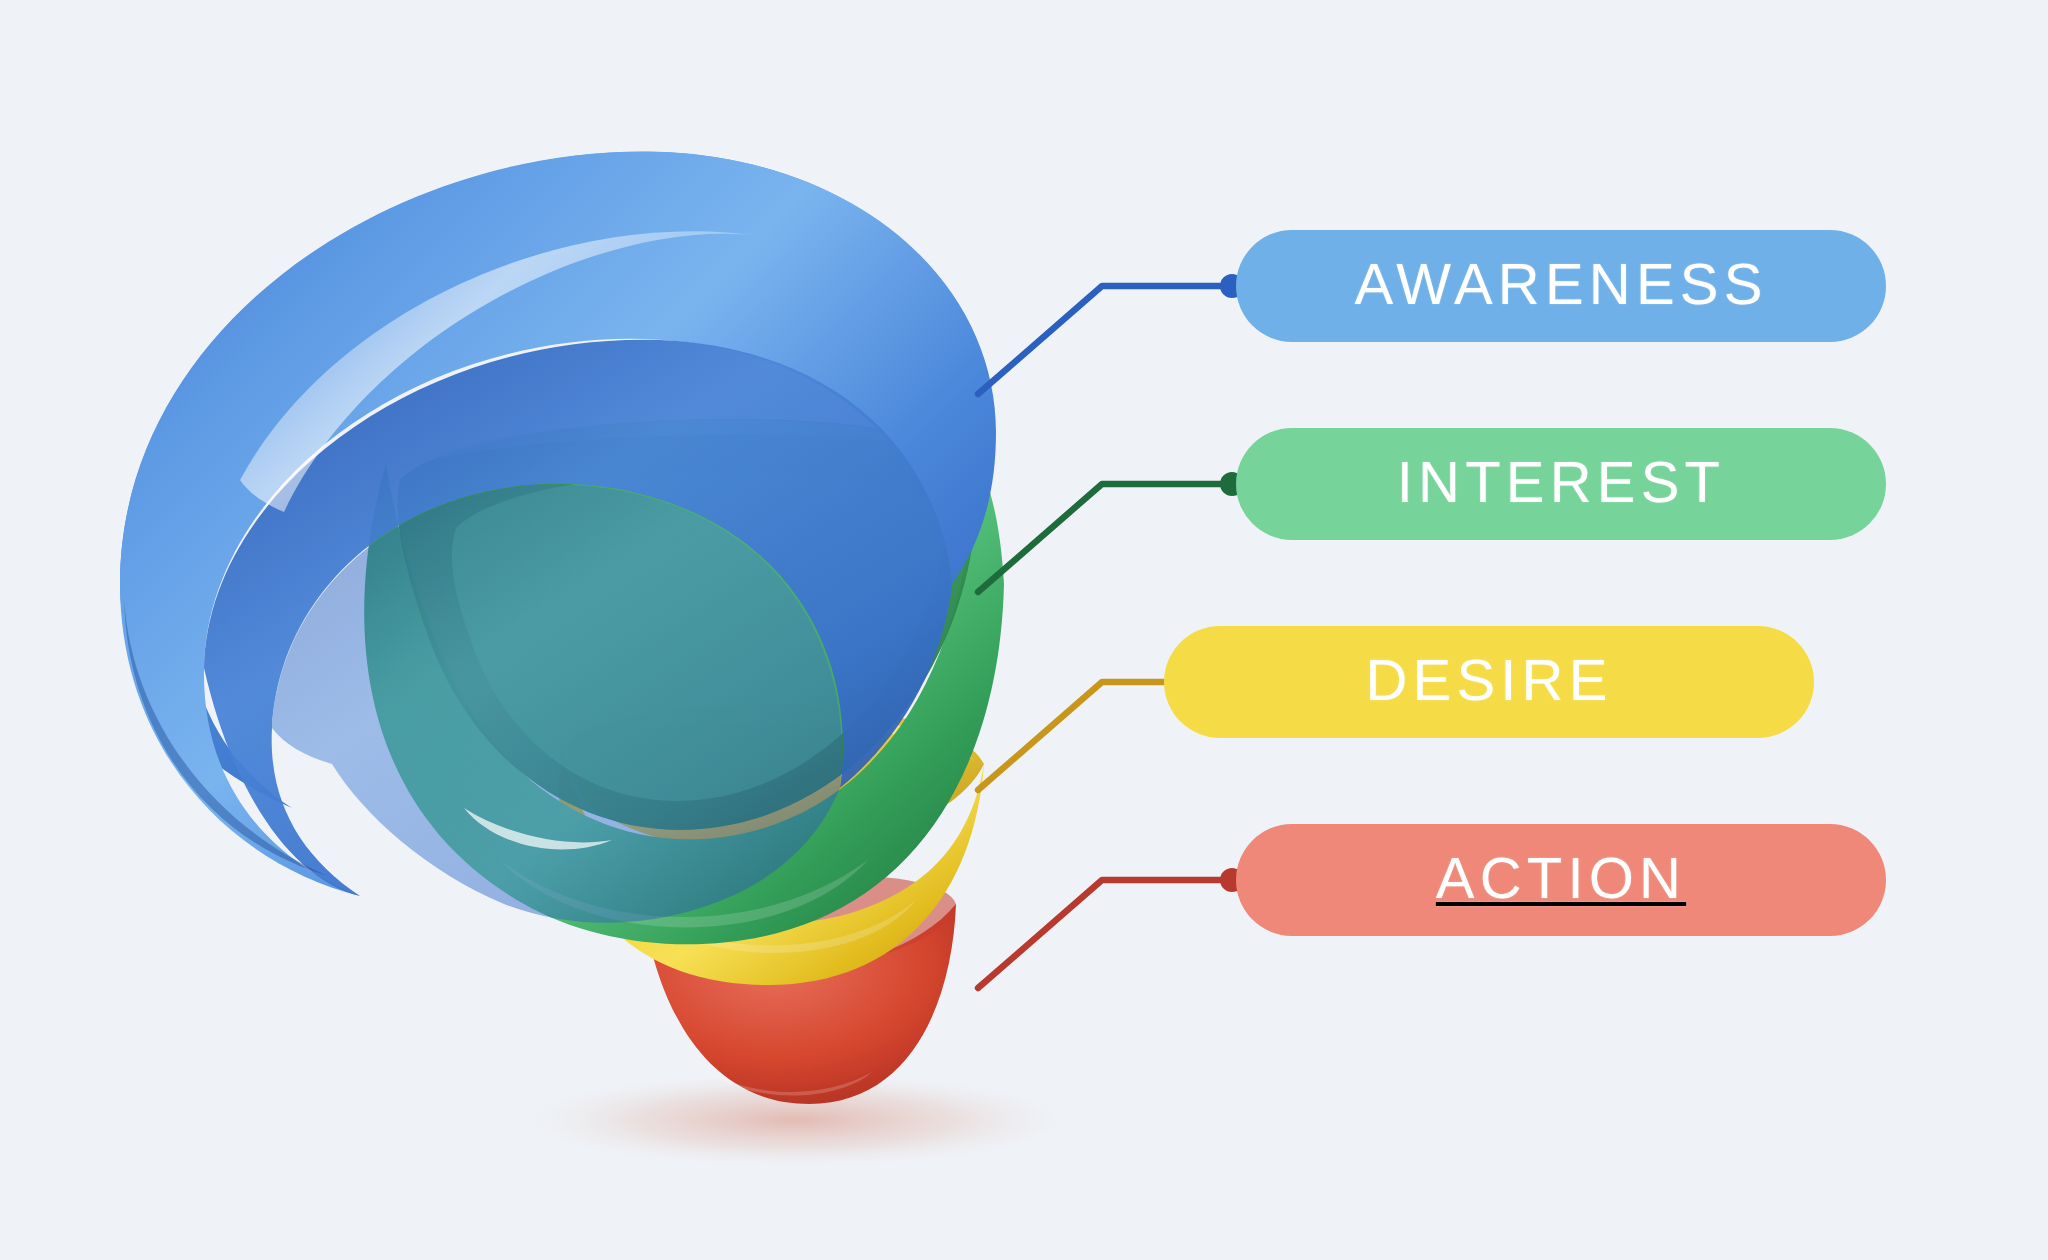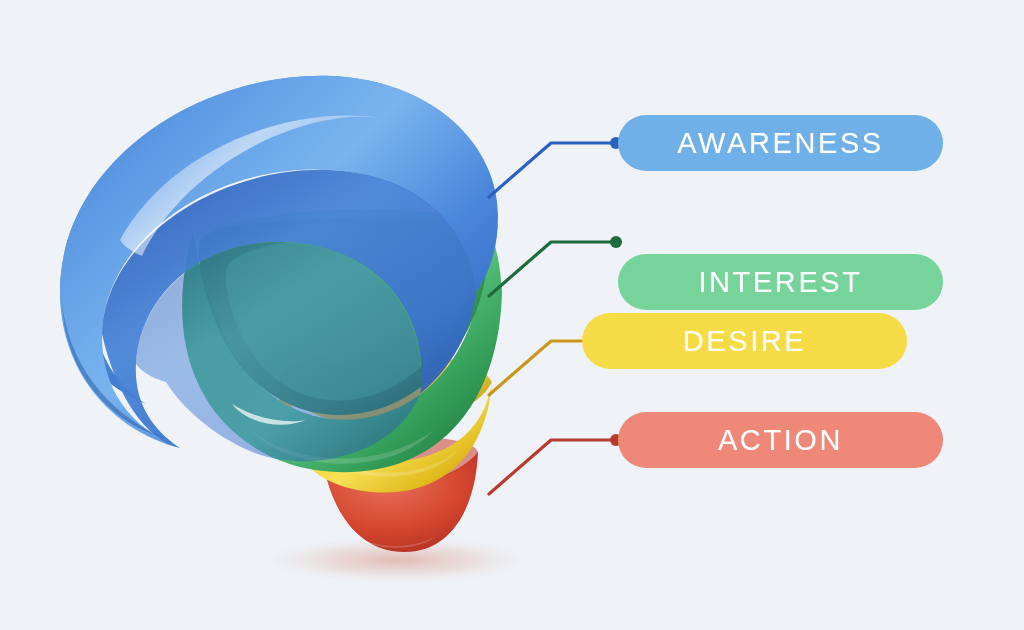--- a/index.html
+++ b/index.html
@@ -26,21 +26,21 @@
     font-size:29px;
     font-weight:300;
     letter-spacing:2.6px;
     line-height:1;
     white-space:nowrap;
     text-shadow:0 0 1px rgba(255,255,255,.35);
   }
   #pill-awareness{top:115px;}
   #pill-interest{top:214px;}
   #pill-desire{top:313px;}
-  #pill-action{top:412px;}
+  #pill-action{top:412px;text-decoration:underline;}
 </style>
 </head>
 <body>
 
 <div id="stage" style="background: rgb(239, 243, 248);">
 
   <svg id="funnel-graphic" viewBox="0 0 1024 630" aria-hidden="true">
     <defs>
 
       <linearGradient id="gBlueOuter" x1="0" y1="0" x2="1" y2="0.85">
@@ -227,21 +227,21 @@
         <polyline points="489,395 551,341 616,341" fill="none" stroke="#c9961c" stroke-width="3.2" stroke-linecap="round" stroke-linejoin="round"></polyline>
         <circle cx="616" cy="341" r="6" fill="#c9961c"></circle>
         <polyline points="489,494 551,440 616,440" fill="none" stroke="#b8392e" stroke-width="3.2" stroke-linecap="round" stroke-linejoin="round"></polyline>
         <circle cx="616" cy="440" r="6" fill="#b8392e"></circle>
       </g>
   </svg>
 
   <div class="pill" id="pill-awareness" style="background: rgb(111, 176, 232); left: 618px; top: 115px; width: 325px; height: 56px;">
     <span class="pill-label">AWARENESS</span>
   </div>
-  <div class="pill" id="pill-interest" style="background: rgb(118, 211, 154); left: 618px; top: 214px; width: 325px; height: 56px; margin-top: 40px;">
+  <div class="pill" id="pill-interest" style="background: rgb(118, 211, 154); left: 618px; top: 214px; width: 325px; height: 56px;">
     <span class="pill-label">INTEREST</span>
   </div>
   <div class="pill" id="pill-desire" style="background: rgb(245, 220, 70); left: 582px; top: 313px; width: 325px; height: 56px;">
     <span class="pill-label">DESIRE</span>
   </div>
   <div class="pill" id="pill-action" style="background: rgb(239, 136, 120); left: 618px; top: 412px; width: 325px; height: 56px;">
     <span class="pill-label">ACTION</span>
   </div>
 
 </div>

